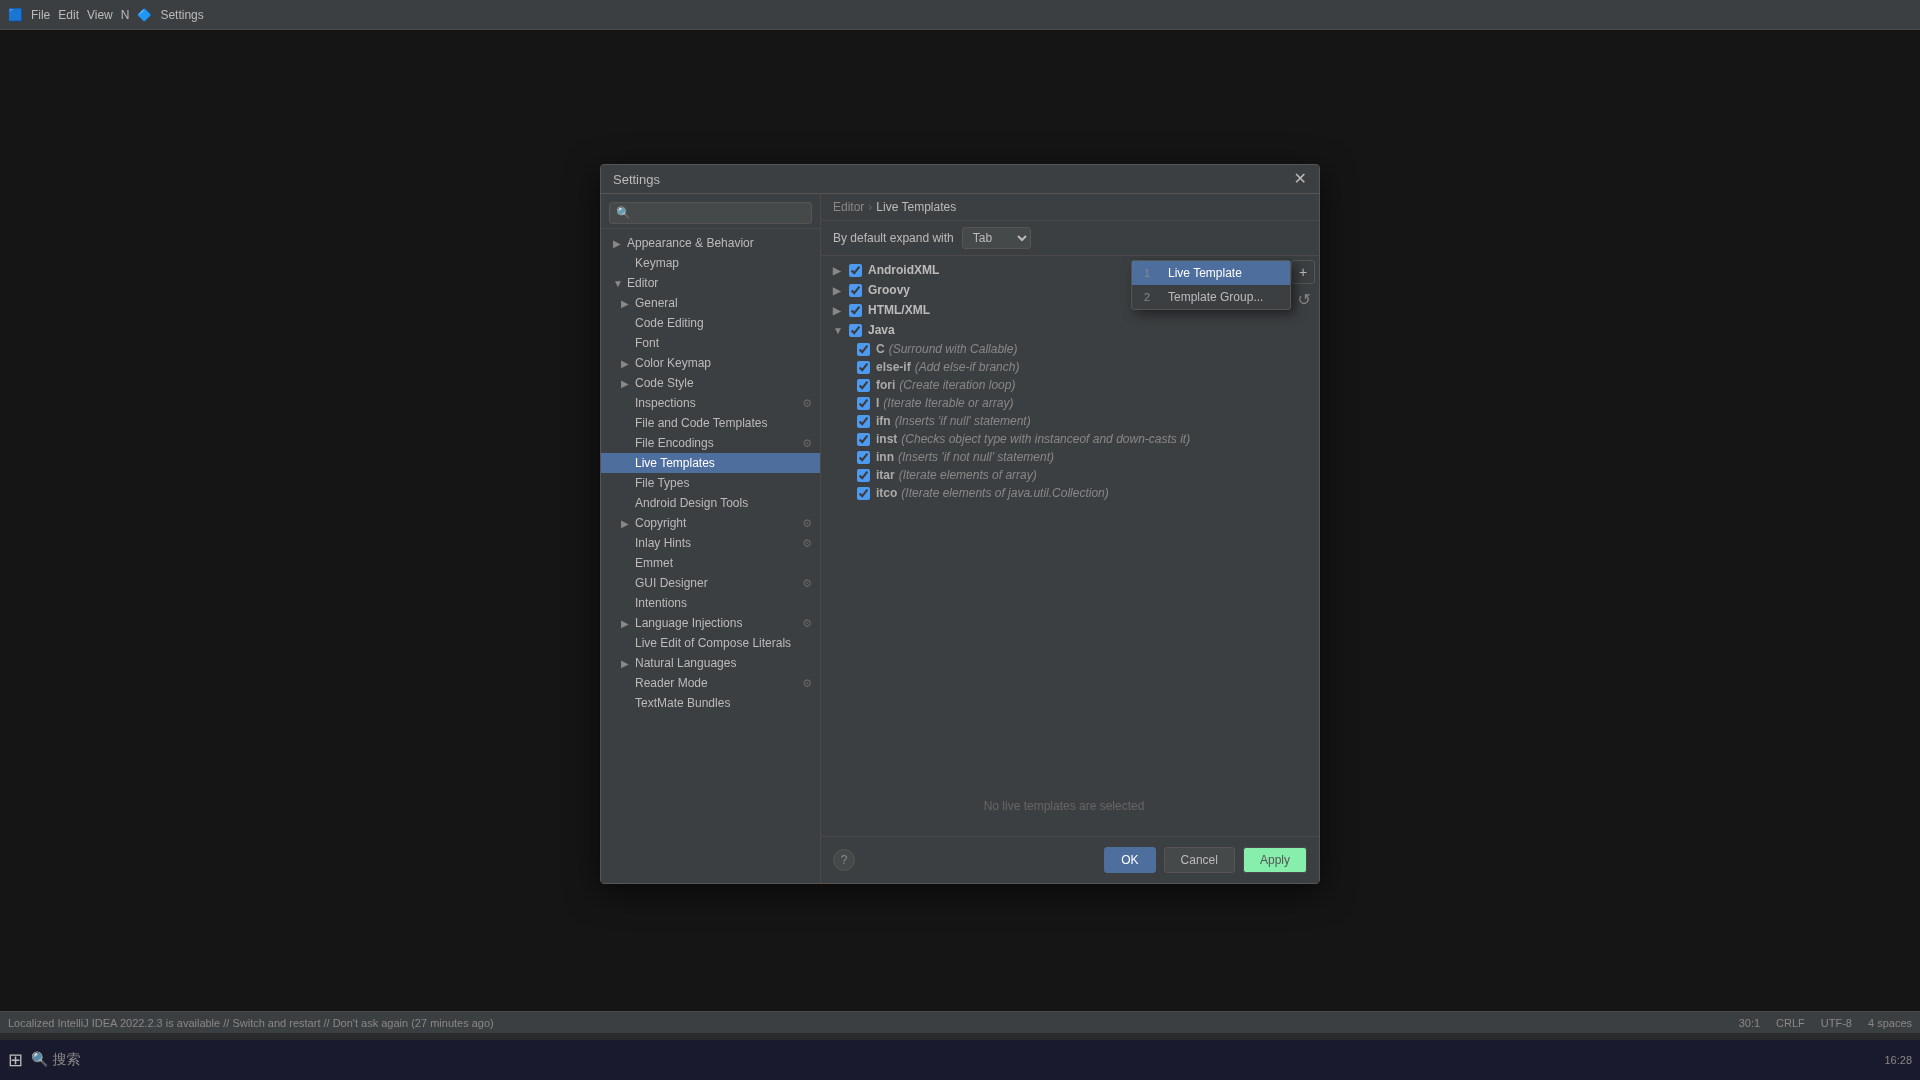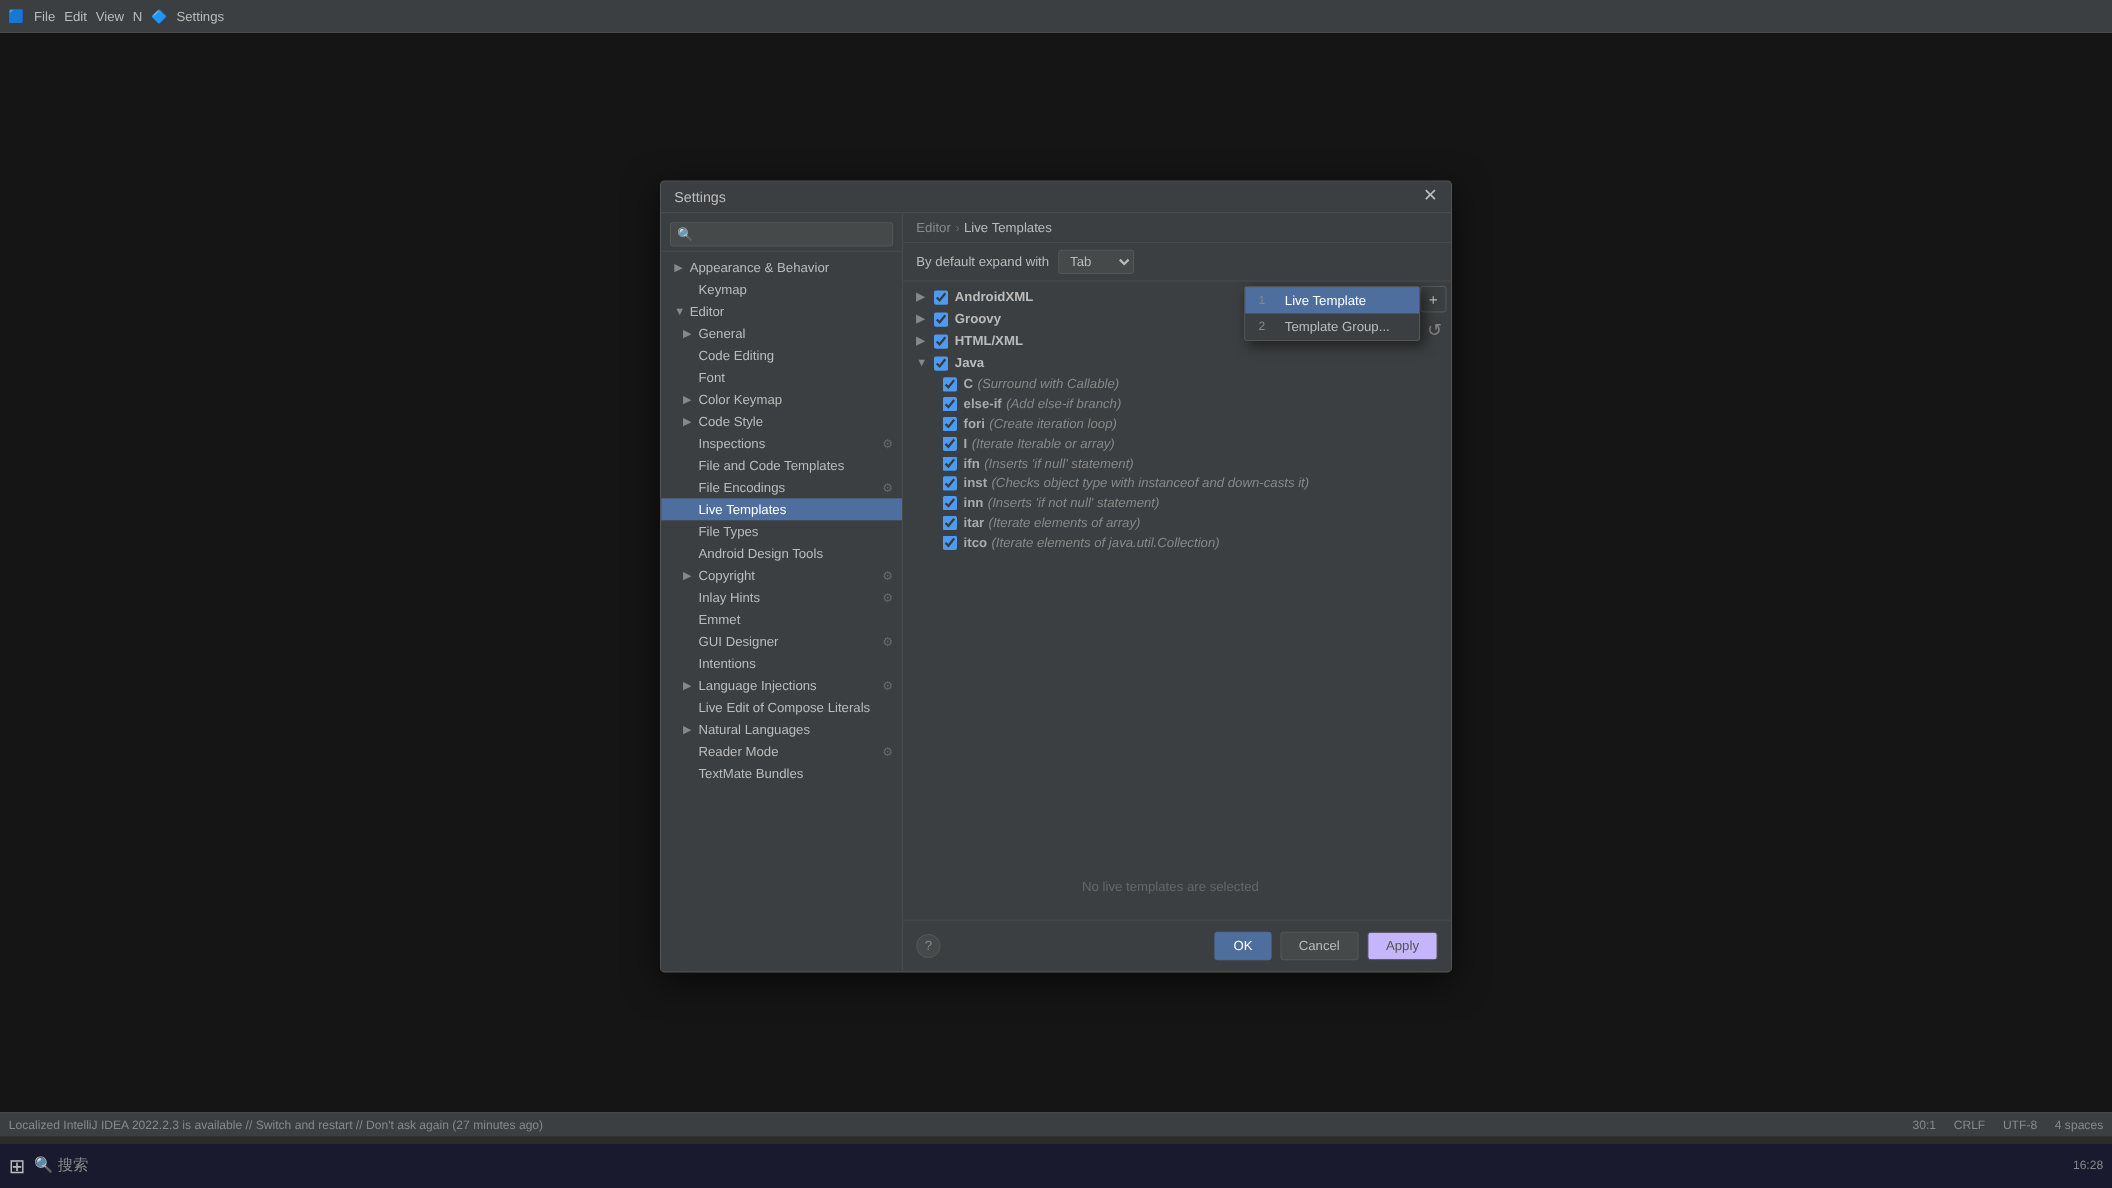--- a/index.html
+++ b/index.html
@@ -311,21 +311,21 @@
     .btn-primary {
       background: #4e6e9e;
       color: #fff;
       border-color: #4e6e9e;
     }
     .btn-default {
       background: #45494a;
       color: #bbb;
     }
     .btn-disabled {
-      background: #c4b5fd;
+      background: #86efac;
       color: #555;
       cursor: default;
       border-color: #4a4a4a;
     }
     .help-btn {
       width: 22px;
       height: 22px;
       border-radius: 50%;
       background: #45494a;
       border: 1px solid #555;

